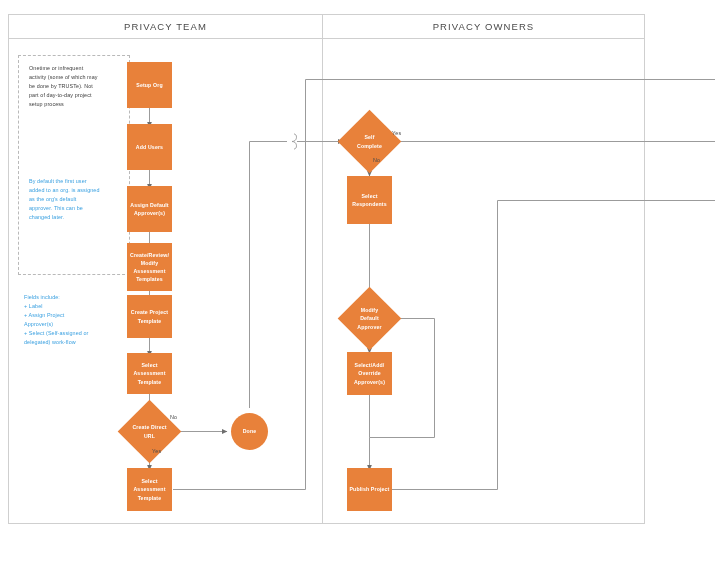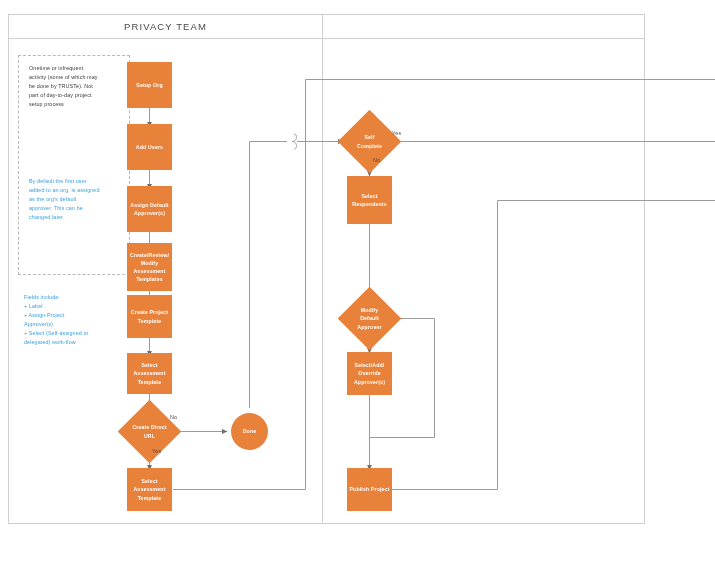--- a/index.html
+++ b/index.html
@@ -130,20 +130,21 @@
 
       <line x1="369.5" y1="437.5" x2="369.5" y2="470" marker-end="url(#arrow)"></line>
 
       <path d="M392,489.5 L497.5,489.5 L497.5,200.5 L715,200.5"></path>
     </g>
   </svg>
 
   <div class="dashgroup" style="left:18px;top:55px;width:112px;height:220px;"></div>
 
   <div class="lane-title" style="left:9px;top:21px;width:313px;">PRIVACY TEAM</div>
+  <div class="lane-title" style="left:323px;top:21px;width:321px;">PRIVACY OWNERS</div>
 
   <div class="note dark" style="left:29px;top:64px;width:92px;">Onetime or infrequent
 activity (some of which may
 be done by TRUSTe). Not
 part of day-to-day project
 setup process</div>
   <div class="note blue" style="left:29px;top:177px;width:92px;">By default the first user
 added to an org. is assigned
 as the org's default
 approver. This can be

